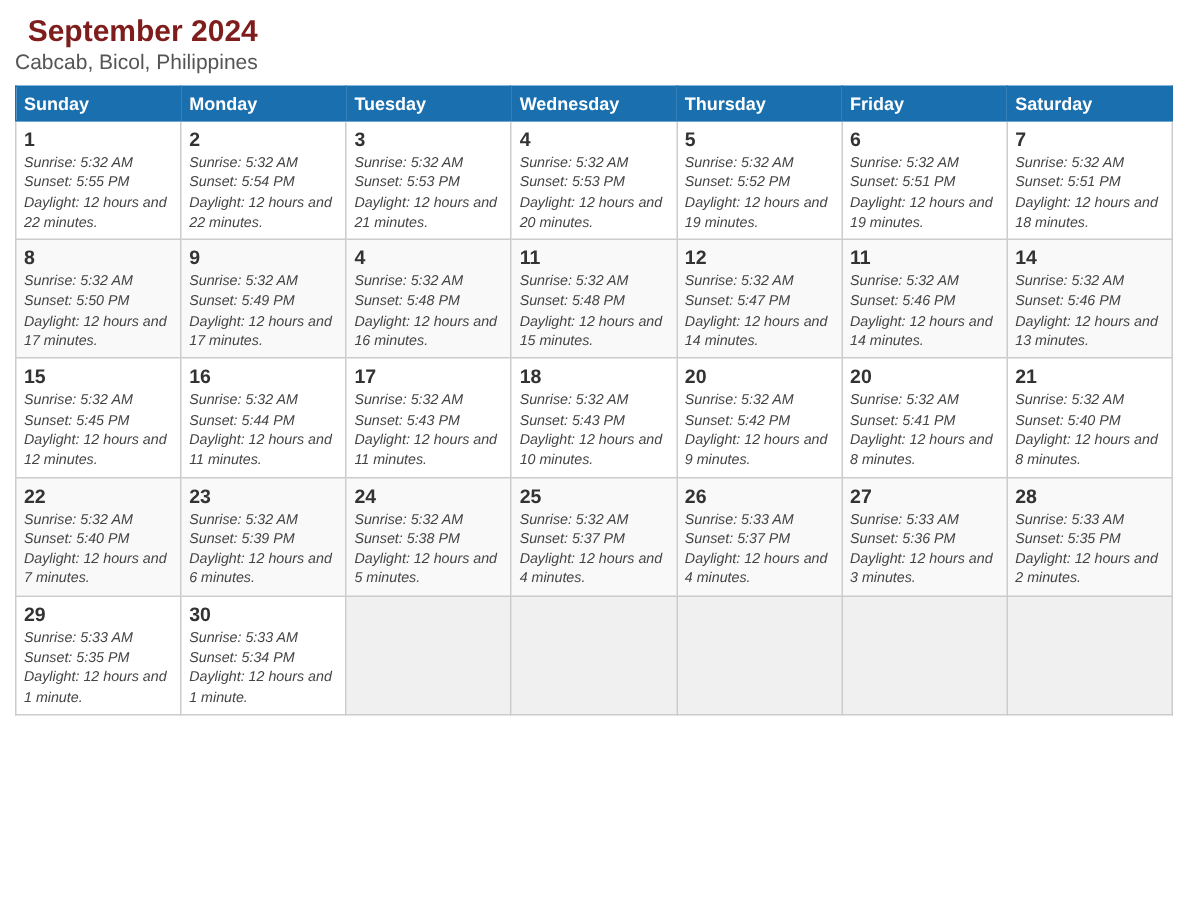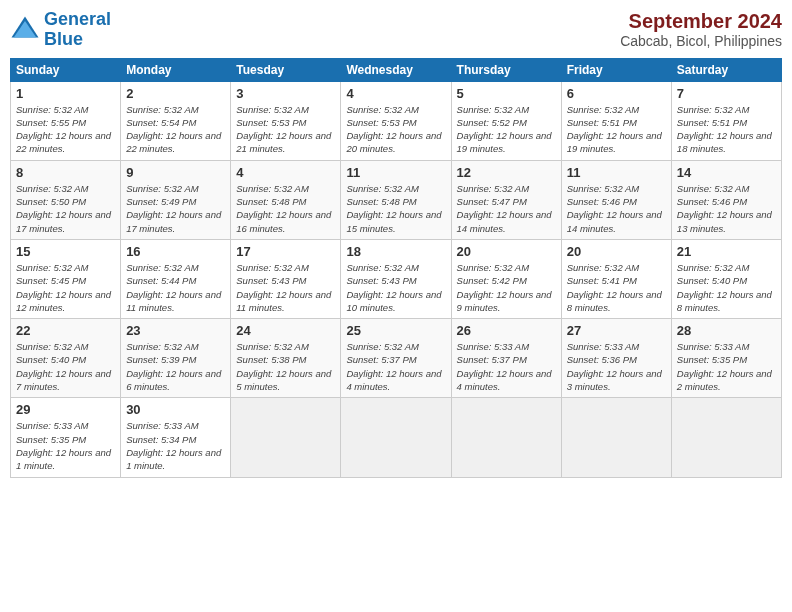--- a/index.html
+++ b/index.html
@@ -89,30 +89,20 @@
       background: #f5f5f5 !important;
     }
     td.empty-cell {
       background: #f0f0f0 !important;
     }
   </style>
 </head>
 <body>
 
 <div class="header">
-  <div class="logo">
-    <svg class="logo-icon" viewBox="0 0 40 40">
-      <polygon points="20,2 38,30 2,30" fill="#1a6faf"></polygon>
-      <polygon points="20,8 35,30 5,30" fill="#5aaee8"></polygon>
-    </svg>
-    <div class="logo-text">
-      <div><span>General</span></div>
-      <div><span style="color:#1a6faf">Blue</span></div>
-    </div>
-  </div>
   <div class="title-block">
     <div class="month-title">September 2024</div>
     <div class="subtitle">Cabcab, Bicol, Philippines</div>
   </div>
 </div>
 
 <table>
   <thead>
     <tr>
     <th>Sunday</th>

